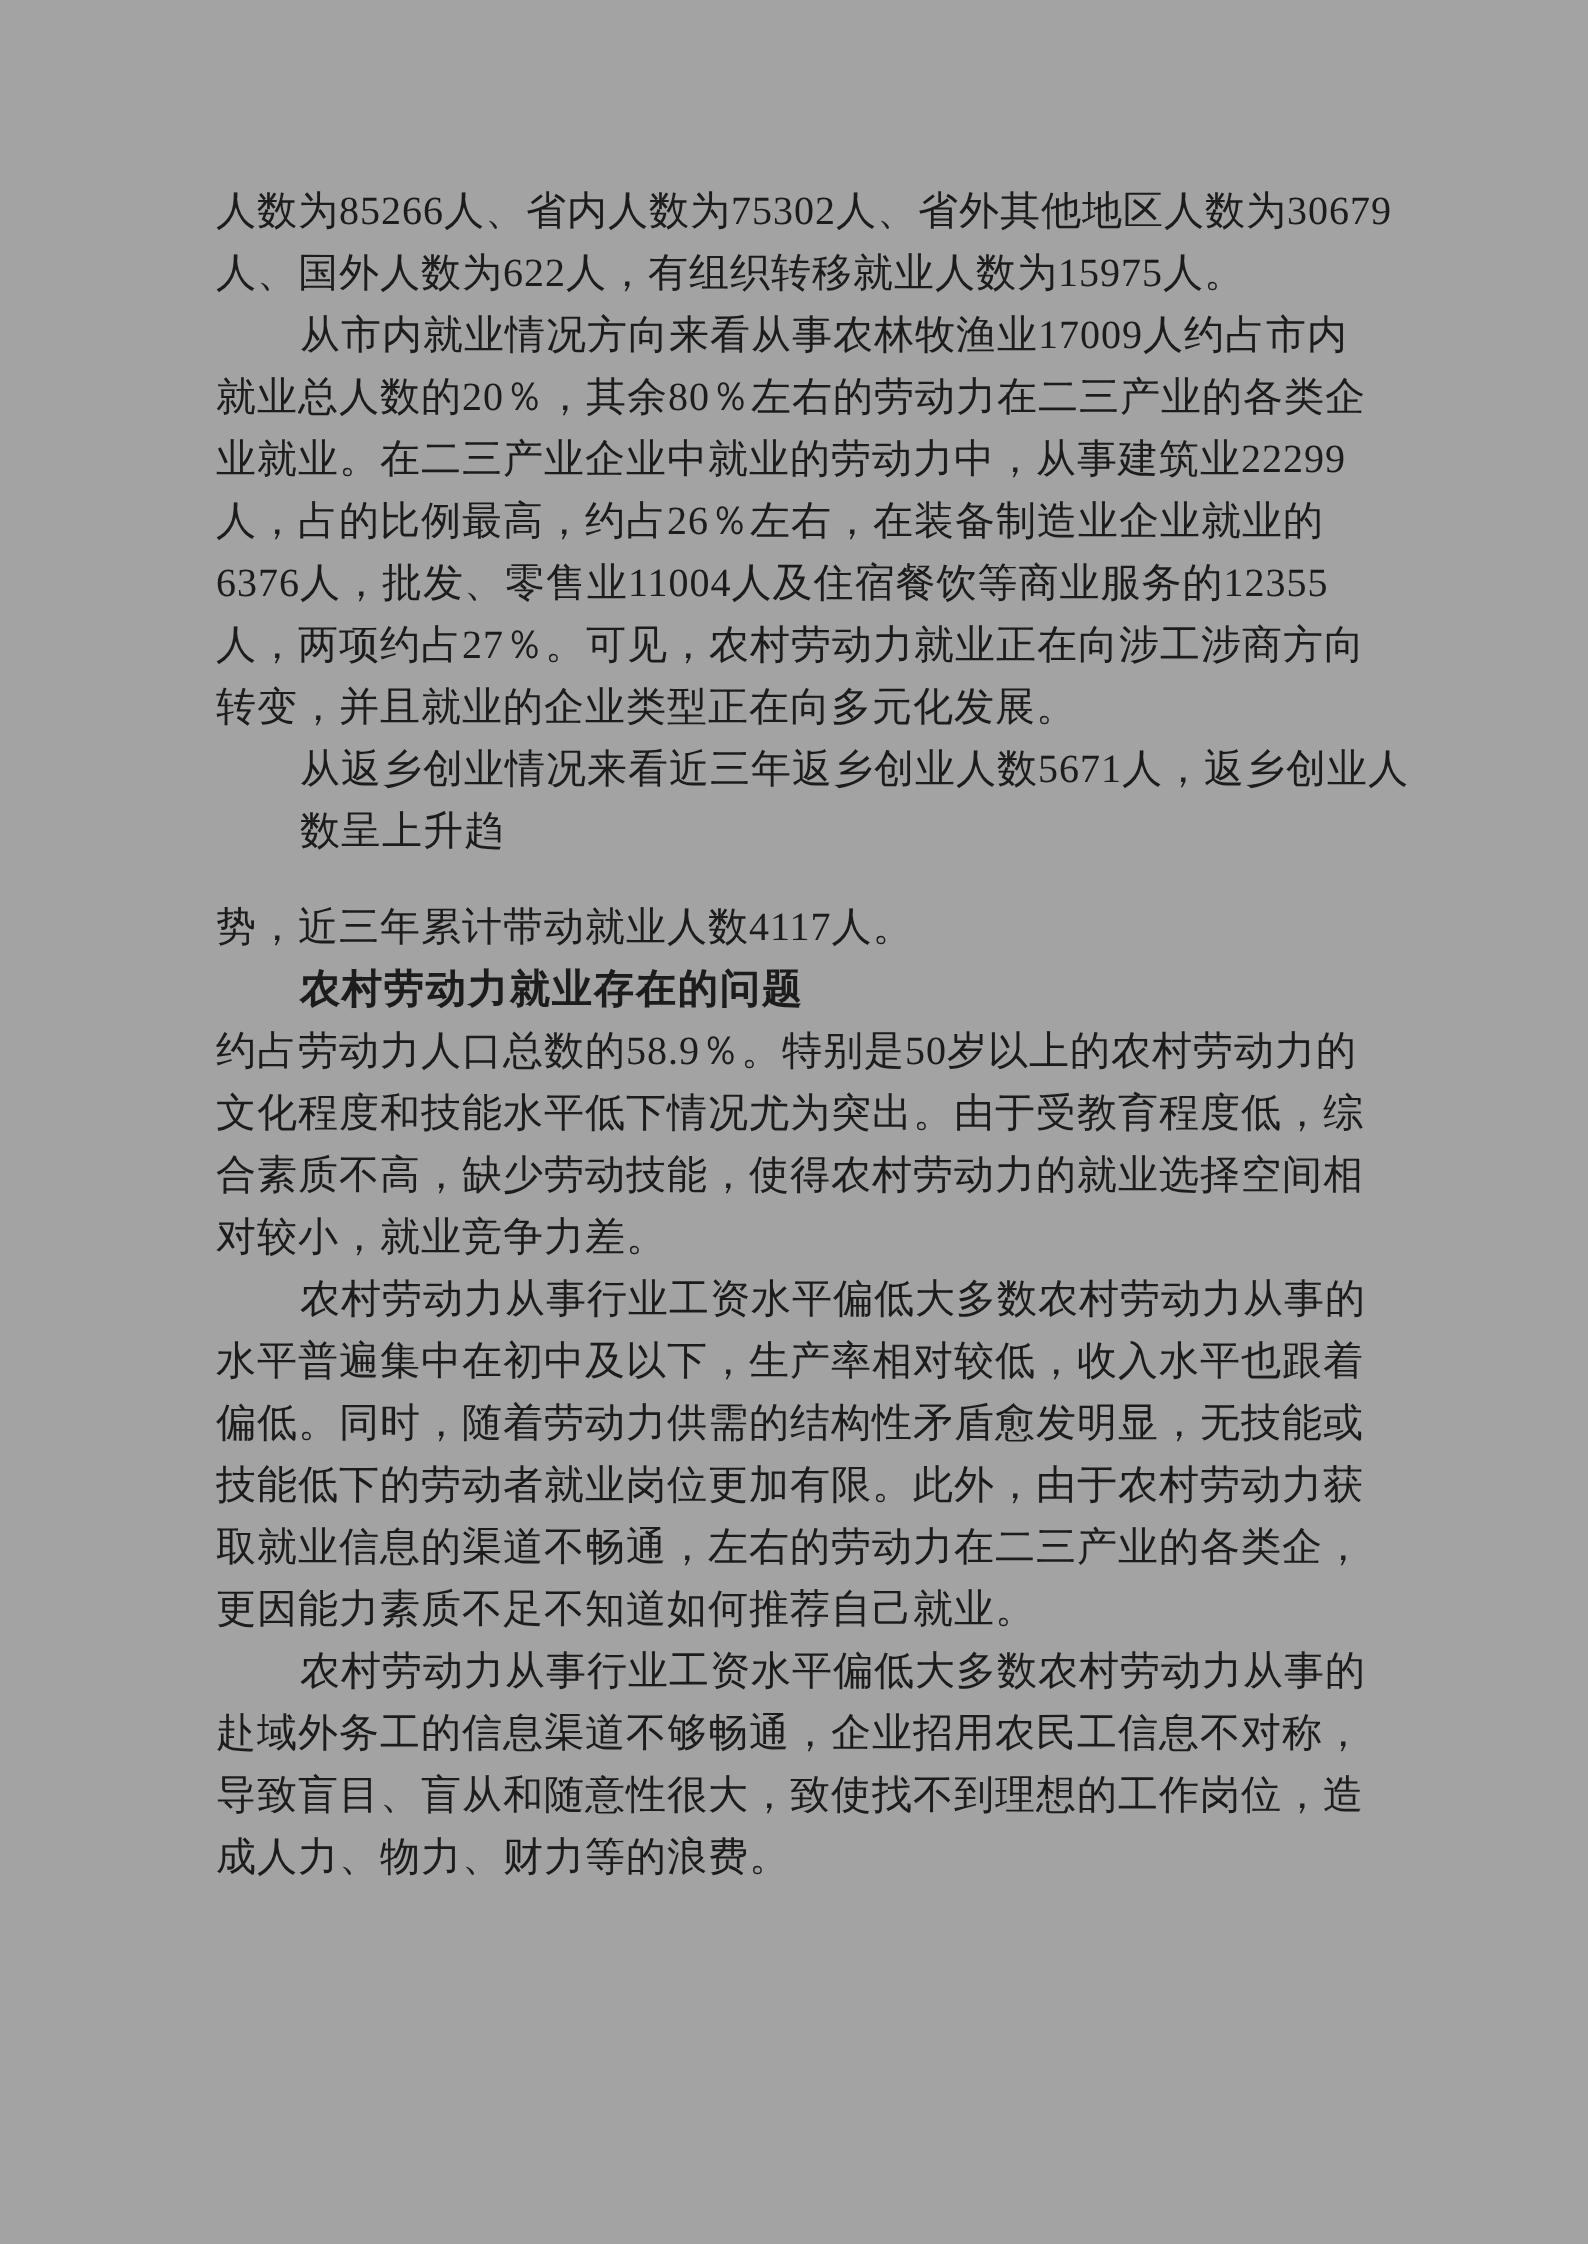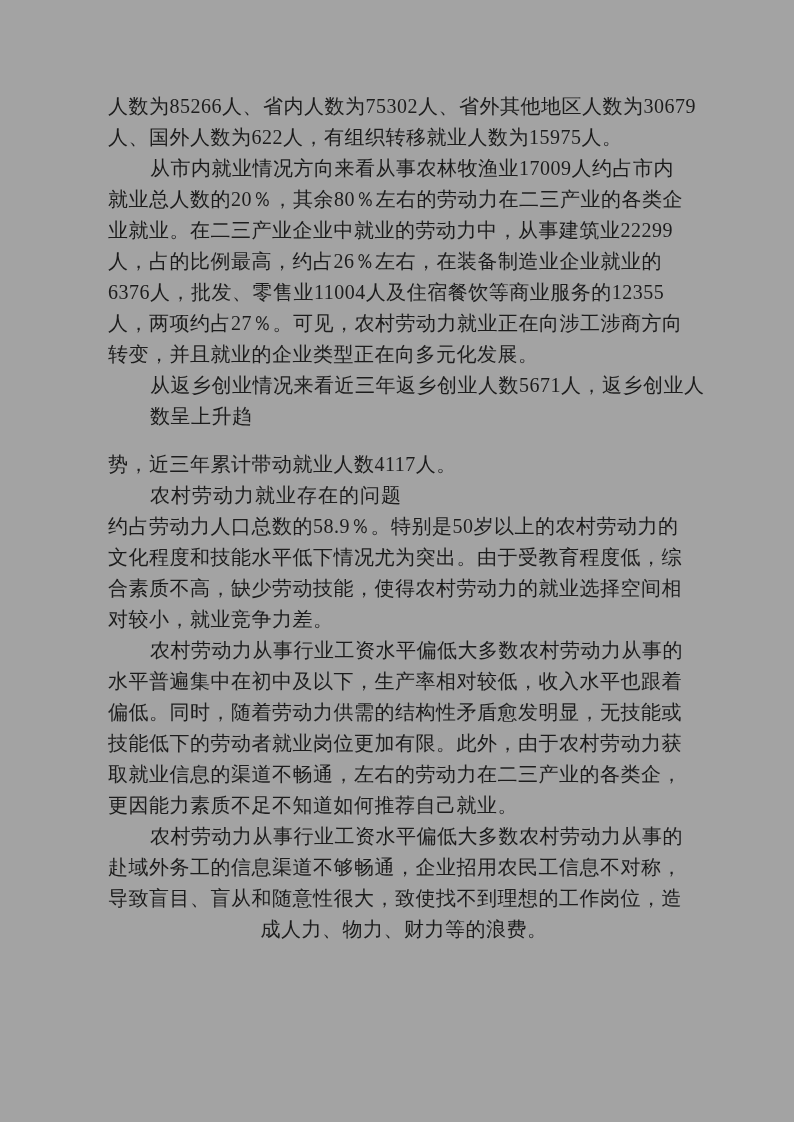--- a/index.html
+++ b/index.html
@@ -32,21 +32,21 @@
     font-weight: 400;
   }
   .line.indent {
     text-indent: 42px;
   }
   .line.gap-before {
     margin-top: 17px;
   }
   .line.heading {
     font-family: "Liberation Sans", sans-serif;
-    font-weight: 400;
+    font-weight: 700;
     letter-spacing: 1px;
   }
 </style>
 </head>
 <body>
 
 <div class="page" style="background: #a3a3a3;">
   <div class="content">
       <div class="line" style="color: rgb(28, 28, 28);">人数为85266人、省内人数为75302人、省外其他地区人数为30679</div>
       <div class="line" style="color: rgb(28, 28, 28);">人、国外人数为622人，有组织转移就业人数为15975人。</div>
@@ -67,15 +67,15 @@
       <div class="line" style="color: rgb(28, 28, 28);">对较小，就业竞争力差。</div>
       <div class="line indent" style="color: rgb(28, 28, 28);">农村劳动力从事行业工资水平偏低大多数农村劳动力从事的</div>
       <div class="line" style="color: rgb(28, 28, 28);">水平普遍集中在初中及以下，生产率相对较低，收入水平也跟着</div>
       <div class="line" style="color: rgb(28, 28, 28);">偏低。同时，随着劳动力供需的结构性矛盾愈发明显，无技能或</div>
       <div class="line" style="color: rgb(28, 28, 28);">技能低下的劳动者就业岗位更加有限。此外，由于农村劳动力获</div>
       <div class="line" style="color: rgb(28, 28, 28);">取就业信息的渠道不畅通，左右的劳动力在二三产业的各类企，</div>
       <div class="line" style="color: rgb(28, 28, 28);">更因能力素质不足不知道如何推荐自己就业。</div>
       <div class="line indent" style="color: rgb(28, 28, 28);">农村劳动力从事行业工资水平偏低大多数农村劳动力从事的</div>
       <div class="line" style="color: rgb(28, 28, 28);">赴域外务工的信息渠道不够畅通，企业招用农民工信息不对称，</div>
       <div class="line" style="color: rgb(28, 28, 28);">导致盲目、盲从和随意性很大，致使找不到理想的工作岗位，造</div>
-      <div class="line" style="color: rgb(28, 28, 28); text-align: center;">成人力、物力、财力等的浪费。</div>
+      <div class="line" style="color: rgb(28, 28, 28);">成人力、物力、财力等的浪费。</div>
     </div>
 </div>
 
 </body></html>

